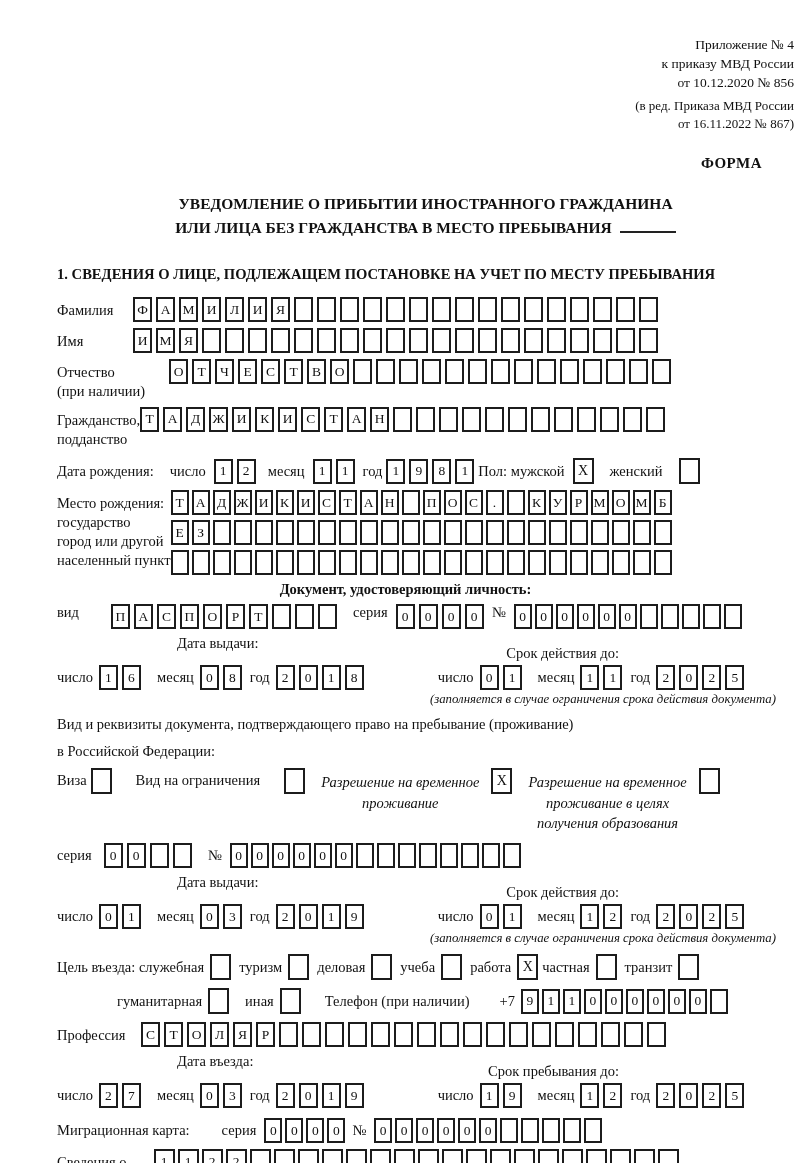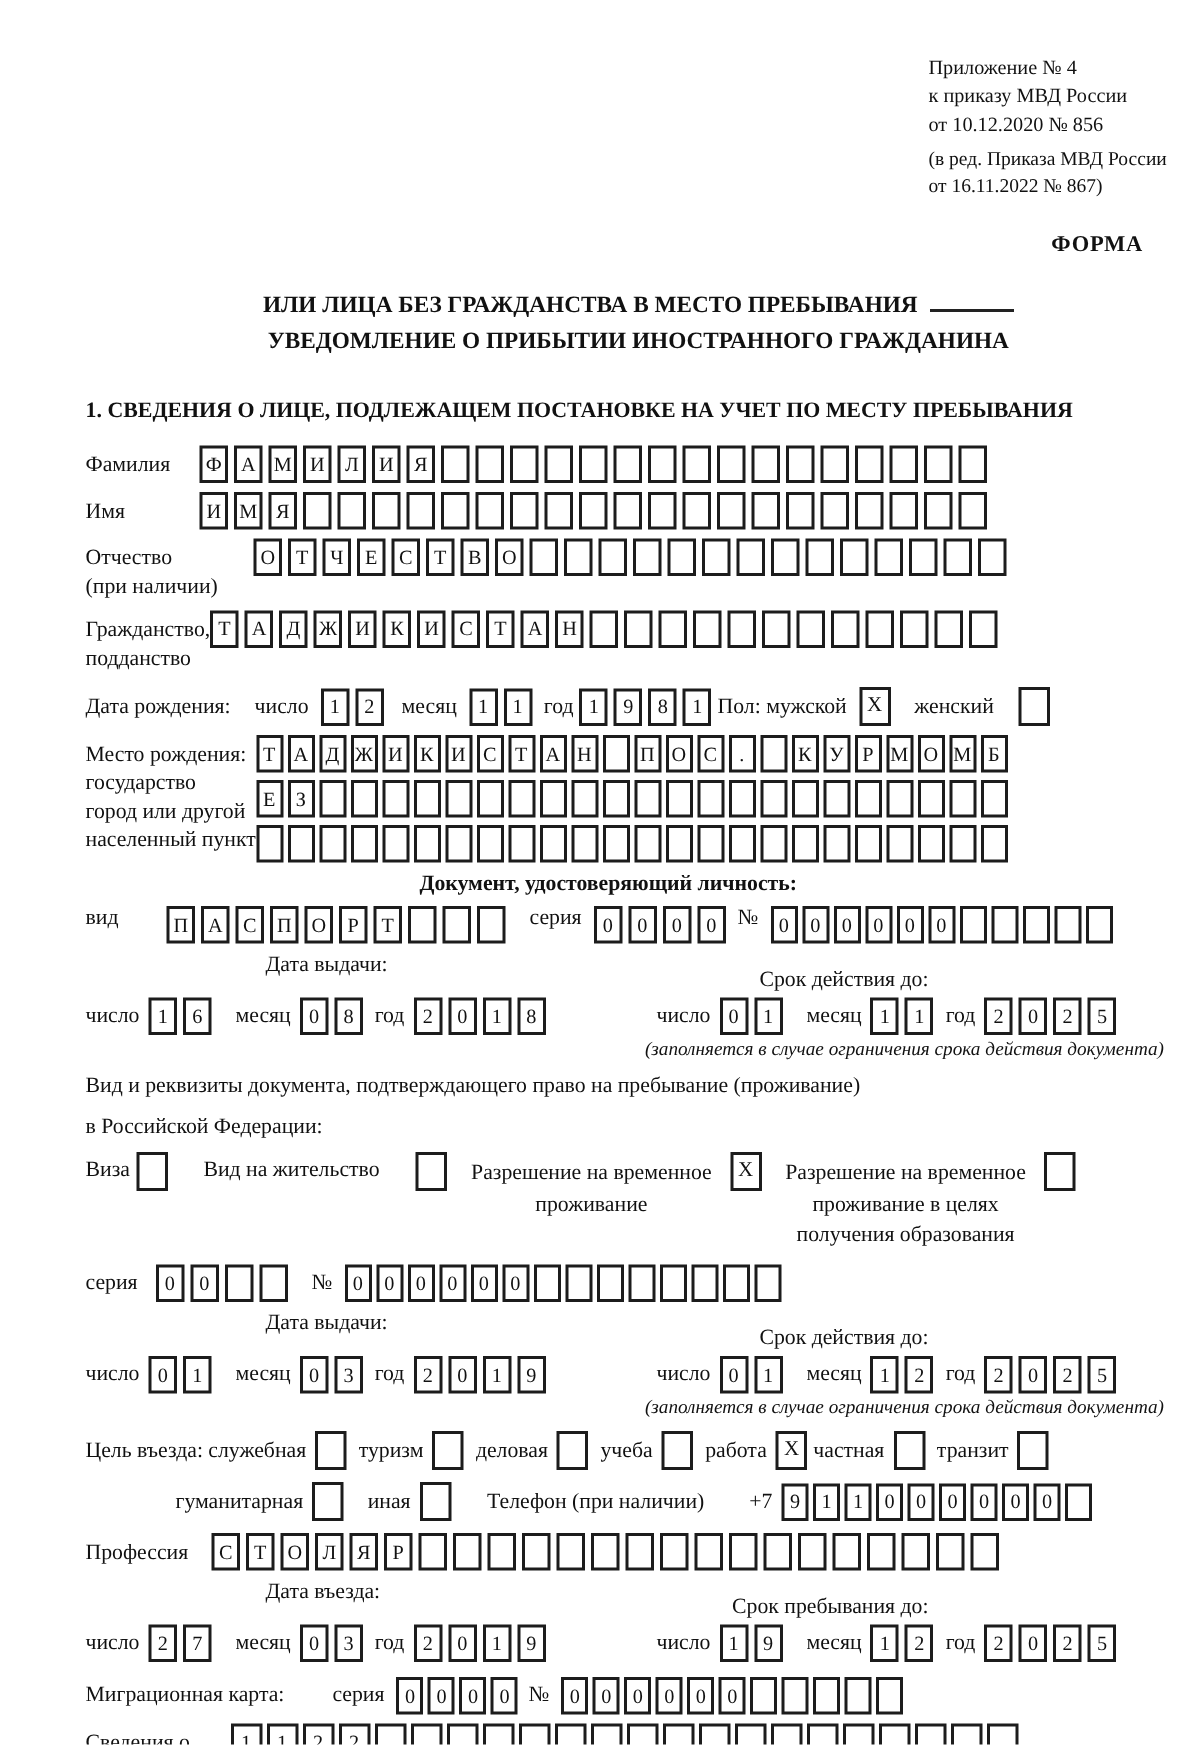--- a/index.html
+++ b/index.html
@@ -4,21 +4,21 @@
 <style>
   * { box-sizing: border-box; margin: 0; padding: 0; }
   html,body { background:#fff; }
   body {
     width: 800px; height: 1163px;
     font-family: "Liberation Serif", "DejaVu Serif", serif;
     color: #111;
     padding: 36px 6px 10px 57px;
     overflow: hidden;
   }
-  .hdr { margin-left: 562px; font-size: 13.5px; line-height: 1.4; }
+  .hdr { margin-left: 562px; font-size: 13.5px; line-height: 1.4; text-align: right; }
   .hdr .sub { margin-top: 4px; font-size: 13px; }
   .forma { text-align: right; margin: 22px 32px 0 0; font-weight: bold; font-size: 15px; letter-spacing: .5px; }
   .title { text-align: center; font-weight: bold; font-size: 15.5px; line-height: 1.55; margin-top: 20px; }
   .blank { display:inline-block; width: 56px; border-bottom: 2px solid #222; height: 12px; margin-left: 8px; }
   .sec-head { font-weight: bold; font-size: 14.6px; margin-top: 26px; margin-bottom: 14px; }
 
   .row { display: flex; align-items: flex-start; margin-bottom: 6px; font-size: 14.5px; }
   .lbl { line-height: 1.3; padding-top: 4px; white-space: nowrap; }
   .lw1 { flex: 0 0 76px; }
   .lw2 { flex: 0 0 112px; }
@@ -50,42 +50,42 @@
   .dhead .l { margin-left: 120px; }
   .dhead .r { margin-left: auto; margin-right: 175px; margin-top: 10px; }
   .drow { display: flex; align-items: center; font-size: 14.5px; margin-top: 3px; }
   .drow .dlbl { margin-right: 6px; white-space: nowrap; }
   .dnote { text-align: right; font-size: 12.8px; margin: 2px 18px 6px 0; font-style: italic; }
 
   .para { font-size: 14.5px; line-height: 1.55; margin-top: 4px; }
 
   .visa-row { display: flex; align-items: flex-start; font-size: 14.5px; margin: 6px 0 10px; }
   .visa-row .t { padding-top: 4px; }
-  .visa-row .center { text-align: center; line-height: 1.4; }
+  .visa-row .center { text-align: center; line-height: 1.4; font-style: italic; }
 
   .purpose-row { display: flex; align-items: center; font-size: 14.5px; margin: 8px 0 4px; flex-wrap: nowrap; }
   .purpose-row .t { margin-right: 6px; white-space: nowrap; text-align: center; } .mt6 { margin-top: 6px; }
 </style>
 </head>
 <body>
 
 <div class="hdr">
   <div>Приложение № 4</div>
   <div>к приказу МВД России</div>
   <div>от 10.12.2020 № 856</div>
   <div class="sub">
     <div>(в ред. Приказа МВД России</div>
     <div>от 16.11.2022 № 867)</div>
   </div>
 </div>
 <div class="forma">ФОРМА</div>
 
 <div class="title">
+  <div>УВЕДОМЛЕНИЕ О ПРИБЫТИИ ИНОСТРАННОГО ГРАЖДАНИНА</div>
   <div><span>ИЛИ ЛИЦА БЕЗ ГРАЖДАНСТВА В МЕСТО ПРЕБЫВАНИЯ</span><span class="blank"></span></div>
-  <div>УВЕДОМЛЕНИЕ О ПРИБЫТИИ ИНОСТРАННОГО ГРАЖДАНИНА</div>
 </div>
 
 <div class="sec-head">1. СВЕДЕНИЯ О ЛИЦЕ, ПОДЛЕЖАЩЕМ ПОСТАНОВКЕ НА УЧЕТ ПО МЕСТУ ПРЕБЫВАНИЯ</div>
 
 <div class="row">
   <div class="lbl lw1">Фамилия</div>
   <div class="boxes">
       <span class="box">Ф</span>
       <span class="box">А</span>
       <span class="box">М</span>
@@ -418,21 +418,21 @@
 <div class="dnote">(заполняется в случае ограничения срока действия документа)</div>
 
 <div class="para">Вид и реквизиты документа, подтверждающего право на пребывание (проживание)</div>
 <div class="para">в Российской Федерации:</div>
 
 <div class="visa-row">
   <span class="t">Виза</span>
   <span class="gap4"></span>
   <span class="cbox"></span>
   <span class="gap24"></span>
-  <span class="t">Вид на жительство</span>
+  <span class="t">Вид на ограничения</span>
   <span class="gap24"></span>
   <span class="cbox"></span>
   <span class="gap16"></span>
   <span class="center t">
     <span>Разрешение на временное</span><br>
     <span>проживание</span>
   </span>
   <span class="gap12"></span>
   <span class="cbox">X</span>
   <span class="gap16"></span>

